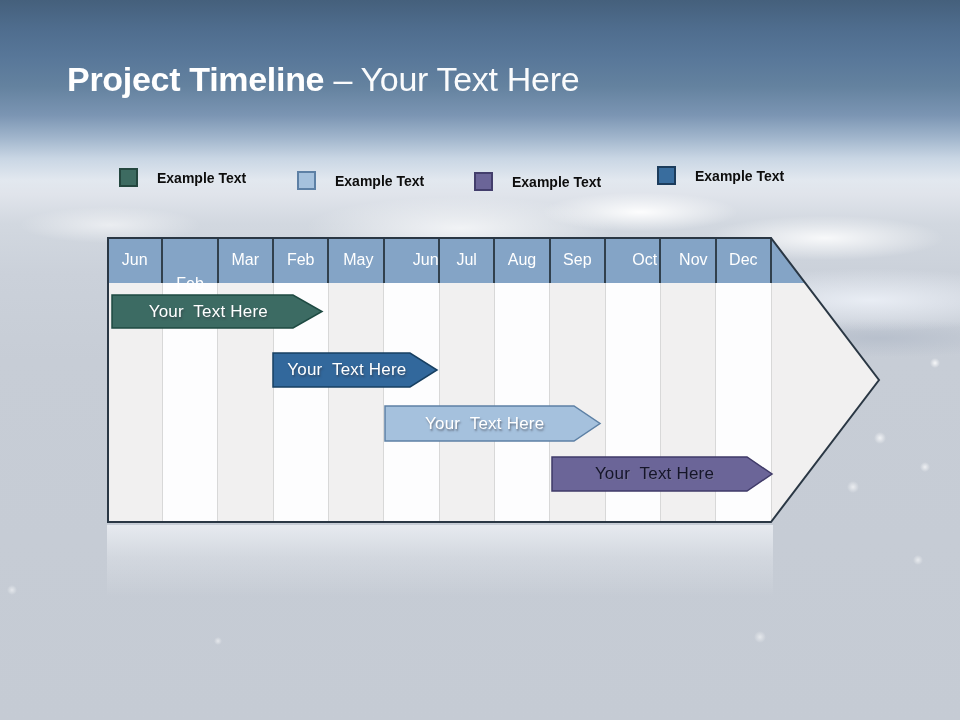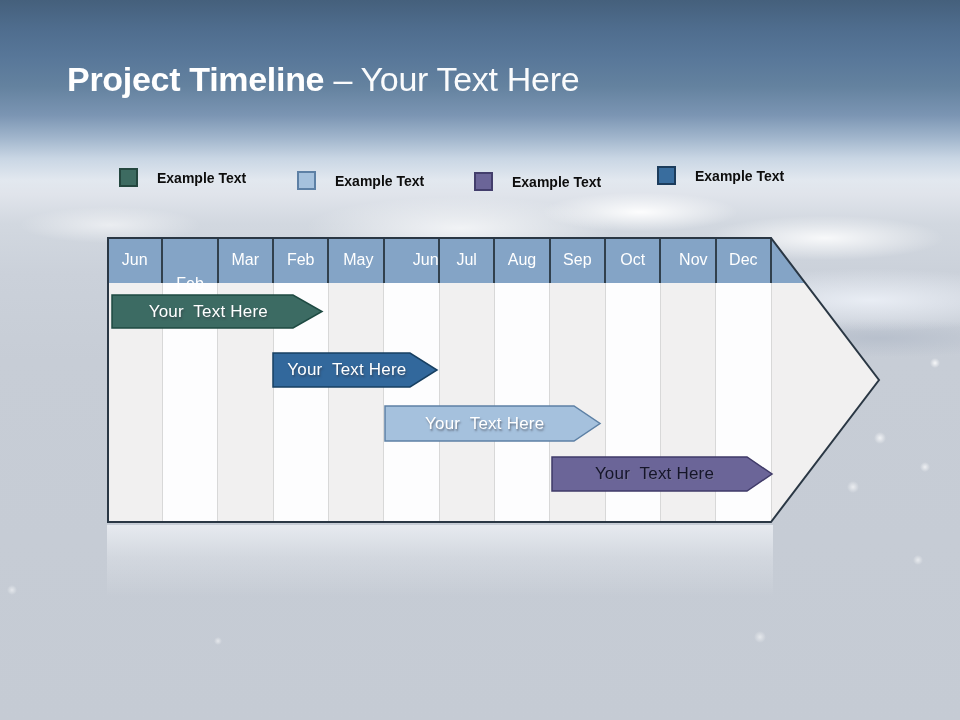--- a/index.html
+++ b/index.html
@@ -158,21 +158,21 @@
     <div id="tlMonths">
         <div class="month-cell" style="left: 0px; width: 55.3333px; color: rgb(255, 255, 255);">Jun</div>
         <div class="month-cell" style="left: 55.3333px; width: 55.3333px; color: rgb(255, 255, 255); margin-top: 24px;">Feb</div>
         <div class="month-cell" style="left: 110.667px; width: 55.3333px; color: rgb(255, 255, 255);">Mar</div>
         <div class="month-cell" style="left: 166px; width: 55.3333px; color: rgb(255, 255, 255);">Feb</div>
         <div class="month-cell" style="left: 221.333px; width: 60px; color: rgb(255, 255, 255);">May</div>
         <div class="month-cell" style="left: 291px; width: 55.3333px; color: rgb(255, 255, 255);">Jun</div>
         <div class="month-cell" style="left: 332px; width: 55.3333px; color: rgb(255, 255, 255);">Jul</div>
         <div class="month-cell" style="left: 387.333px; width: 55.3333px; color: rgb(255, 255, 255);">Aug</div>
         <div class="month-cell" style="left: 442.667px; width: 55.3333px; color: rgb(255, 255, 255);">Sep</div>
-        <div class="month-cell" style="left: 498px; width: 55.3333px; color: rgb(255, 255, 255);">Oct</div>
+        <div class="month-cell" style="left: 498px; width: 55.3333px; color: rgb(255, 255, 255); padding-left: 12px;">Oct</div>
         <div class="month-cell" style="left: 553.333px; width: 66px; color: rgb(255, 255, 255);">Nov</div>
         <div class="month-cell" style="left: 608.667px; width: 55.3333px; color: rgb(255, 255, 255);">Dec</div>
       </div>
     <div id="tlBars">
         <div class="bar-label" style="left: 5px; top: 58px; width: 192.6px; height: 33px; color: rgb(255, 255, 255);">Your  Text Here</div>
         <div class="bar-label" style="left: 166px; top: 116px; width: 147.8px; height: 34px; color: rgb(255, 255, 255);">Your  Text Here</div>
         <div class="bar-label" style="left: 278px; top: 169px; width: 199.4px; height: 35px; color: rgb(255, 255, 255);">Your  Text Here</div>
         <div class="bar-label dark-text" style="left: 445px; top: 220px; width: 205px; height: 34px; color: rgb(21, 21, 42);">Your  Text Here</div>
       </div>
   </div>

